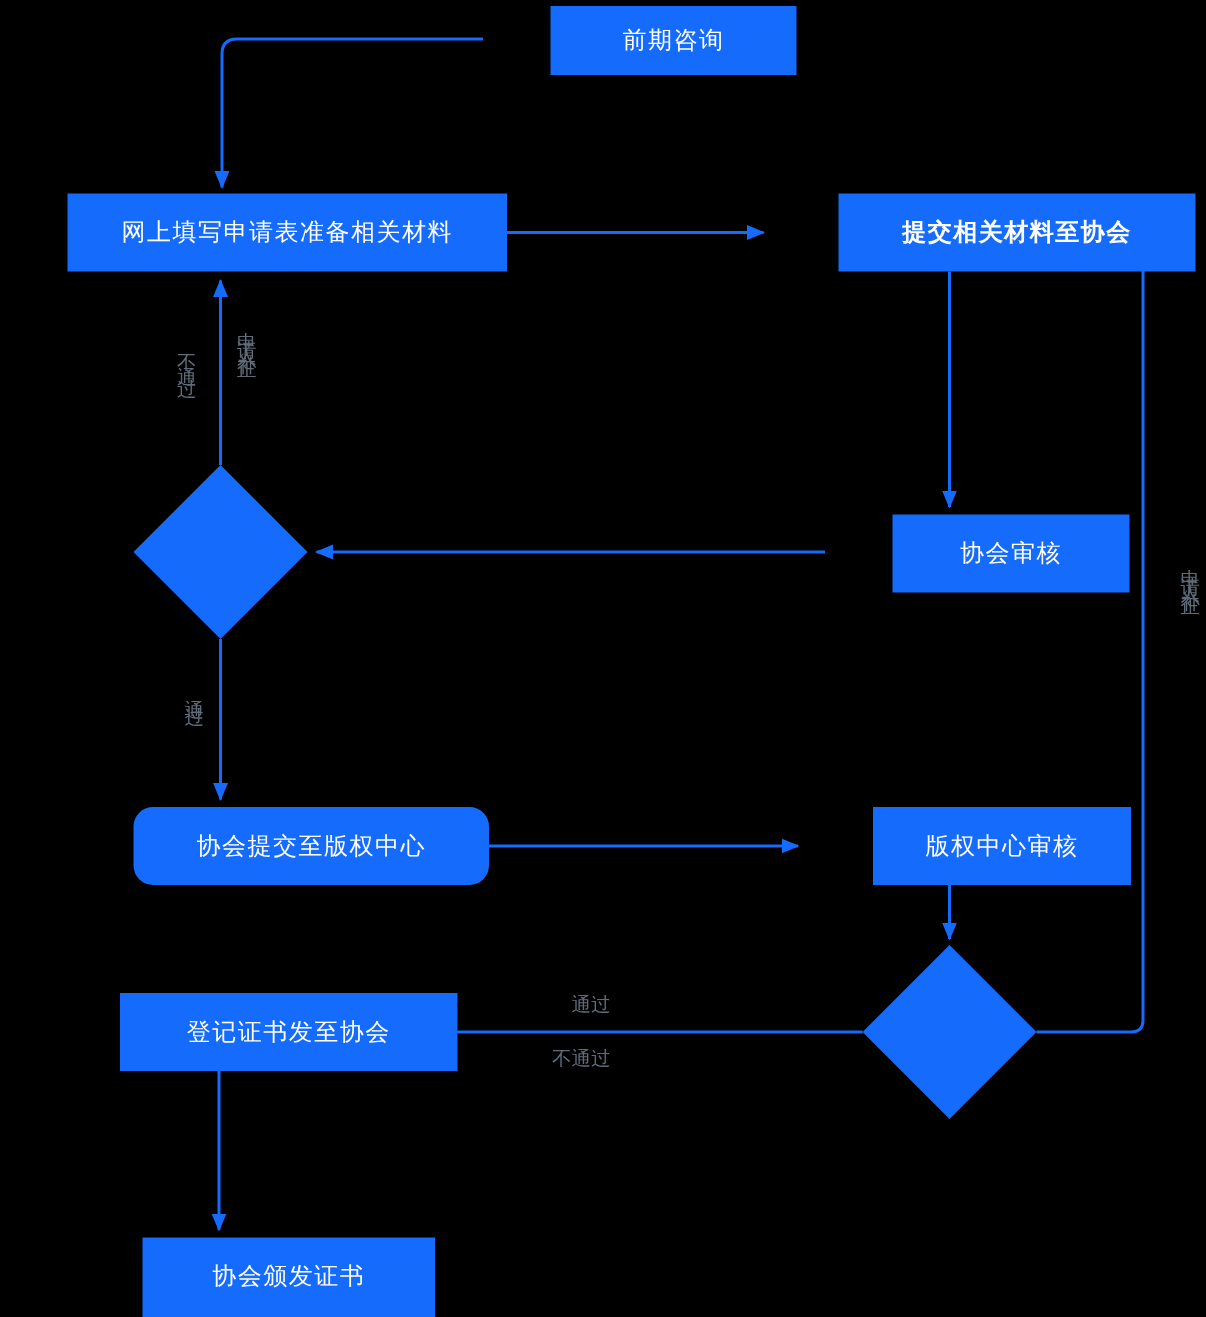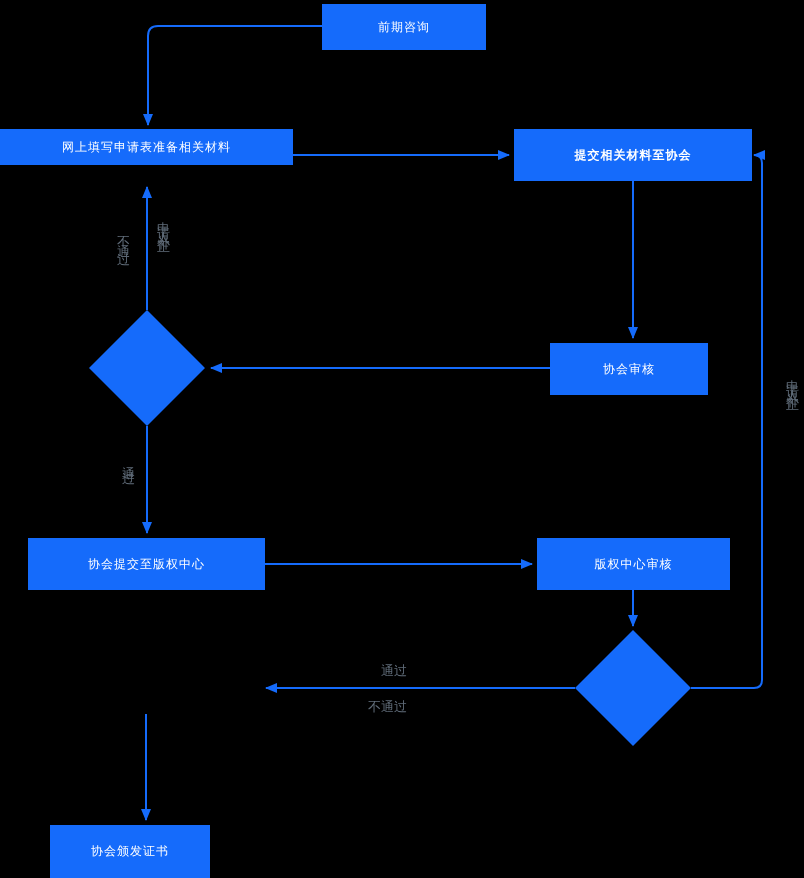--- a/index.html
+++ b/index.html
@@ -21,24 +21,25 @@
     width: 804px; height: 878px;
     pointer-events: none;
   }
   .node {
     position: absolute;
     background: #156bfb;
     color: #ffffff;
     display: flex;
     align-items: center;
     justify-content: center;
-    font-size: 12px;
+    font-size: 16px;
     letter-spacing: 1px;
     box-sizing: border-box;
     text-align: center;
+    margin-left: 45px;
   }
   .diamond {
     position: absolute;
     width: 82px;
     height: 82px;
     background: #156bfb;
     transform: rotate(45deg);
   }
   .edge-label {
     position: absolute;
@@ -86,46 +87,49 @@
 
     <path d="M146,714 L146,820" fill="none" stroke="#156bfb" stroke-width="2" marker-end="url(#ah)"></path>
 
     <path d="M691,688 L754,688 Q762,688 762,680 L762,163 Q762,155 754,155" fill="none" stroke="#156bfb" stroke-width="2" marker-end="url(#ah)"></path>
   </svg>
 
   <div class="node" style="left:322px; top:4px; width:164px; height:46px;">
     <span>前期咨询</span>
   </div>
 
-  <div class="node" style="left:0px; top:129px; width:293px; height:36px;">
+  <div class="node" style="left:0px; top:129px; width:293px; height:52px;">
     <span>网上填写申请表准备相关材料</span>
   </div>
 
   <div class="node" style="left:514px; top:129px; width:238px; height:52px;font-weight:bold;">
     <span>提交相关材料至协会</span>
   </div>
 
   <div class="node" style="left:550px; top:343px; width:158px; height:52px;">
     <span>协会审核</span>
   </div>
 
   <div class="diamond" style="left:106px; top:327px;"></div>
 
-  <div class="node" style="left:28px; top:538px; width:237px; height:52px;">
+  <div class="node" style="left:44px; top:538px; width:237px; height:52px;border-radius:13px;">
     <span>协会提交至版权中心</span>
   </div>
 
-  <div class="node" style="left:537px; top:538px; width:193px; height:52px;">
+  <div class="node" style="left:537px; top:538px; width:172px; height:52px;">
     <span>版权中心审核</span>
   </div>
 
   <div class="diamond" style="left:592px; top:647px;"></div>
 
+  <div class="node" style="left:35px; top:662px; width:225px; height:52px;">
+    <span>登记证书发至协会</span>
+  </div>
 
-  <div class="node" style="left:50px; top:825px; width:160px; height:53px;">
+  <div class="node" style="left:50px; top:825px; width:195px; height:53px;">
     <span>协会颁发证书</span>
   </div>
 
   <div class="edge-label v-label ls8" style="left:115px; top:226px;">不通过</div>
 
   <div class="edge-label v-label ls5" style="left:155px; top:211px;">申请人补正</div>
 
   <div class="edge-label v-label ls5" style="left:120px; top:456px;">通过</div>
 
   <div class="edge-label" style="left:381px; top:662px;">通过</div>

